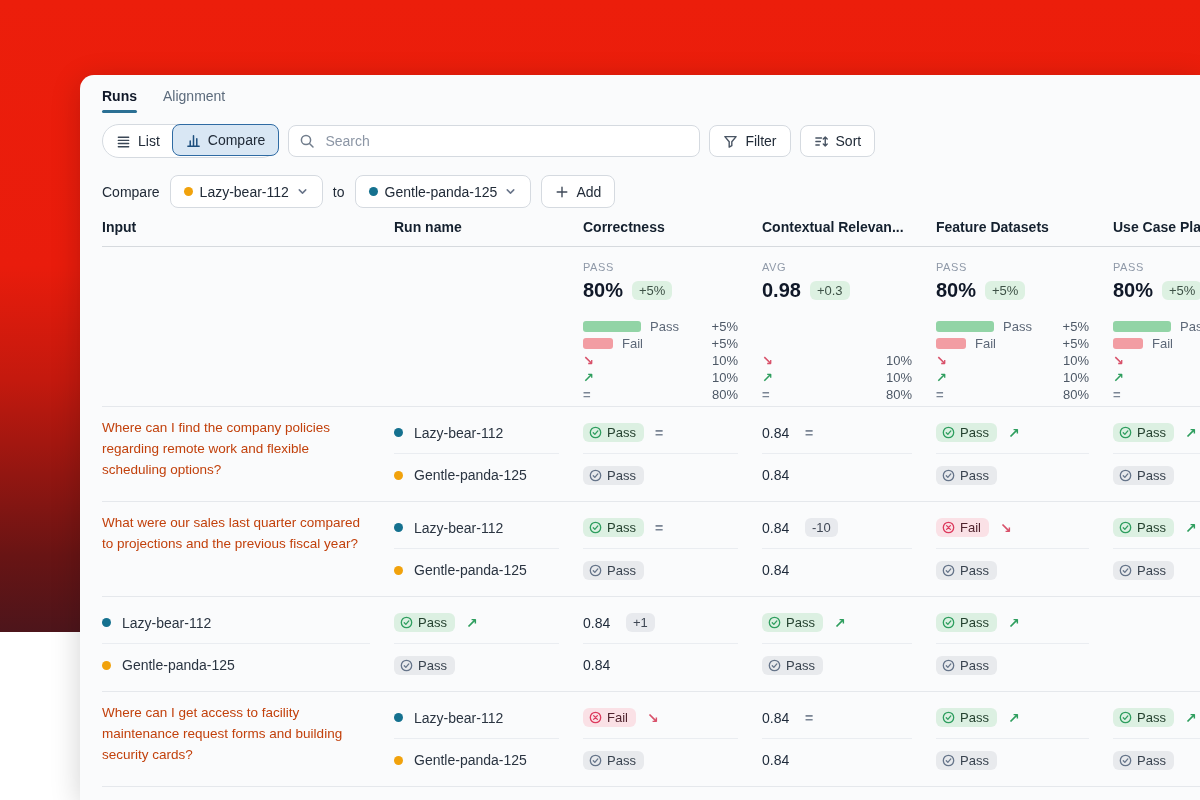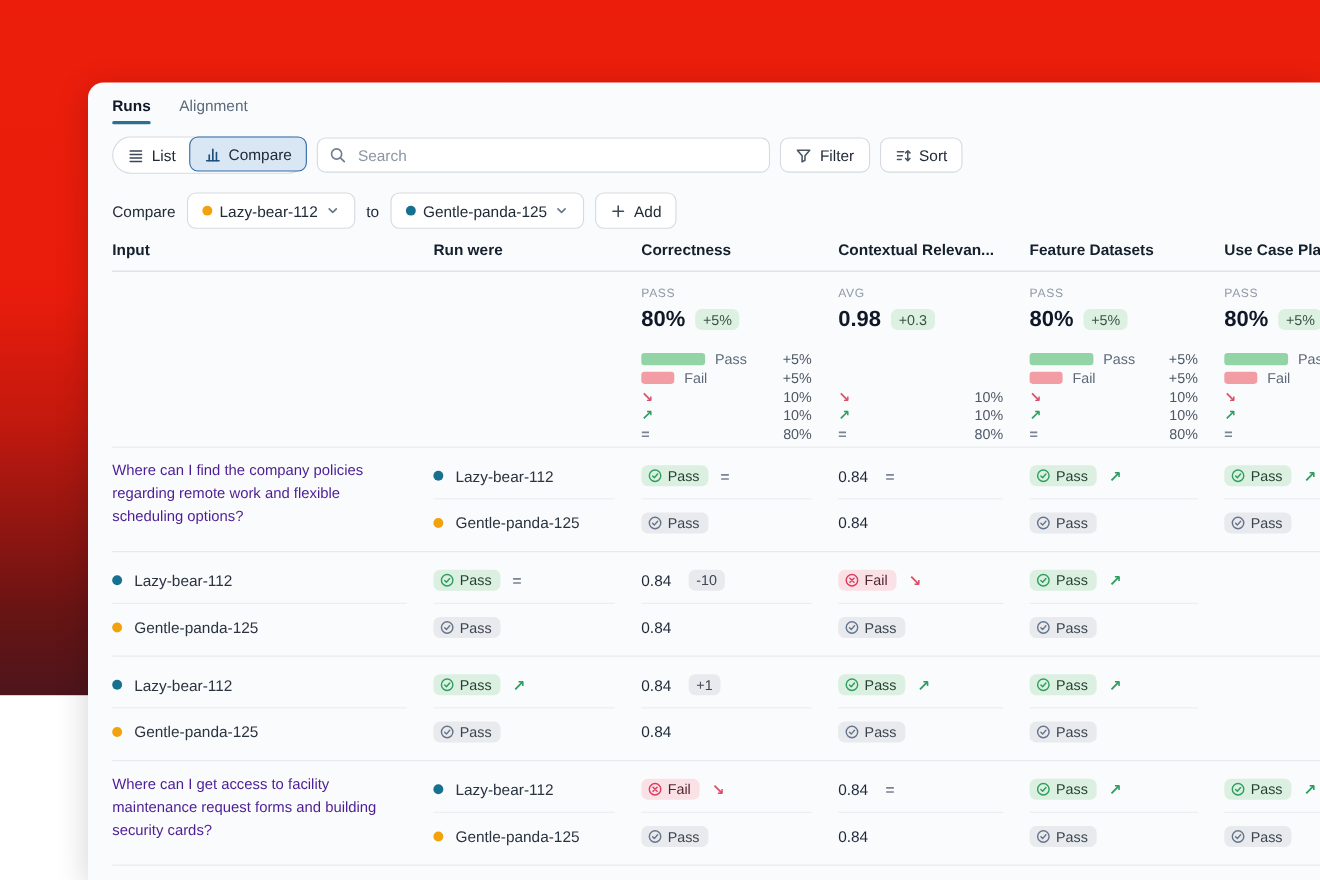--- a/index.html
+++ b/index.html
@@ -41,21 +41,21 @@
   .table { margin-top:11px; }
   .thead, .summary, .data-row { display:grid; grid-template-columns:292px 189px 179px 174px 177px 160px; }
   .th { font-size:14px; font-weight:700; color:#14202e; white-space:nowrap; overflow:hidden; padding-bottom:11px; }
   .thead { border-bottom:1px solid #d6dade; }
   .summary { border-bottom:1px solid #e5e8ec; padding-top:14px; height:160px; }
   .data-row { border-bottom:1px solid #e5e8ec; padding-top:5px; height:95px; }
   .cell { padding-right:24px; min-width:0; }
   .sub { height:42px; display:flex; align-items:center; gap:11px; min-width:0; }
   .metric-cell .sub:first-child, .runs-cell .sub:first-child { border-bottom:1px solid #eaedf1; }
   .input-cell { padding-top:6px; padding-right:30px; }
-  .question { color:#4c1d95; font-size:13.5px; line-height:1.55; text-decoration:none; display:block; }
+  .question { color:#c2410c; font-size:13.5px; line-height:1.55; text-decoration:none; display:block; }
   .run-name { font-size:14px; color:#2a3441; white-space:nowrap; }
   .score { font-size:14px; color:#1d2939; min-width:32px; }
 
   .badge { display:inline-flex; align-items:center; gap:5px; padding:3px 8px 3px 6px;
            border-radius:6px; font-size:13px; font-weight:500; line-height:1; }
   .badge svg { display:block; }
   .badge.green { background:#dcf0e2; color:#24412f; }
   .badge.green svg { color:#2f9e5f; }
   .badge.gray { background:#e8eaed; color:#39434f; }
   .badge.gray svg { color:#66758a; }
@@ -173,21 +173,21 @@
               <path d="M8 2.5v11M2.5 8h11"></path>
             </svg>
         </span>
         <span>Add</span>
       </button>
     </div>
 
     <div class="table">
       <div class="thead" id="thead">
           <div class="th">Input</div>
-          <div class="th">Run were</div>
+          <div class="th">Run name</div>
           <div class="th">Correctness</div>
           <div class="th">Contextual Relevan...</div>
           <div class="th">Feature Datasets</div>
           <div class="th">Use Case Planning</div>
         </div>
       <div class="summary" id="summary">
           <div class="cell"></div>
           <div class="cell"></div>
           <div class="cell sum-cell">
             <div class="stat-label">PASS</div>
@@ -422,20 +422,23 @@
                   <svg width="13" height="13" viewBox="0 0 14 14" fill="none" stroke="currentColor" stroke-width="1.4" stroke-linecap="round" stroke-linejoin="round">
                     <circle cx="7" cy="7" r="5.6"></circle>
                     <path d="M4.6 7.3l1.7 1.7 3.2-3.7"></path>
                   </svg>
                   <span>Pass</span>
                 </span>
               </div>
             </div>
           </div>
           <div class="data-row">
+            <div class="cell input-cell">
+              <a class="question" href="#">What were our sales last quarter compared to projections and the previous fiscal year?</a>
+            </div>
             <div class="cell runs-cell">
               <div class="sub">
                 <span class="dot" style="background: rgb(21, 113, 143);"></span>
                 <span class="run-name">Lazy-bear-112</span>
               </div>
               <div class="sub">
                 <span class="dot" style="background: rgb(241, 162, 12);"></span>
                 <span class="run-name">Gentle-panda-125</span>
               </div>
             </div>

